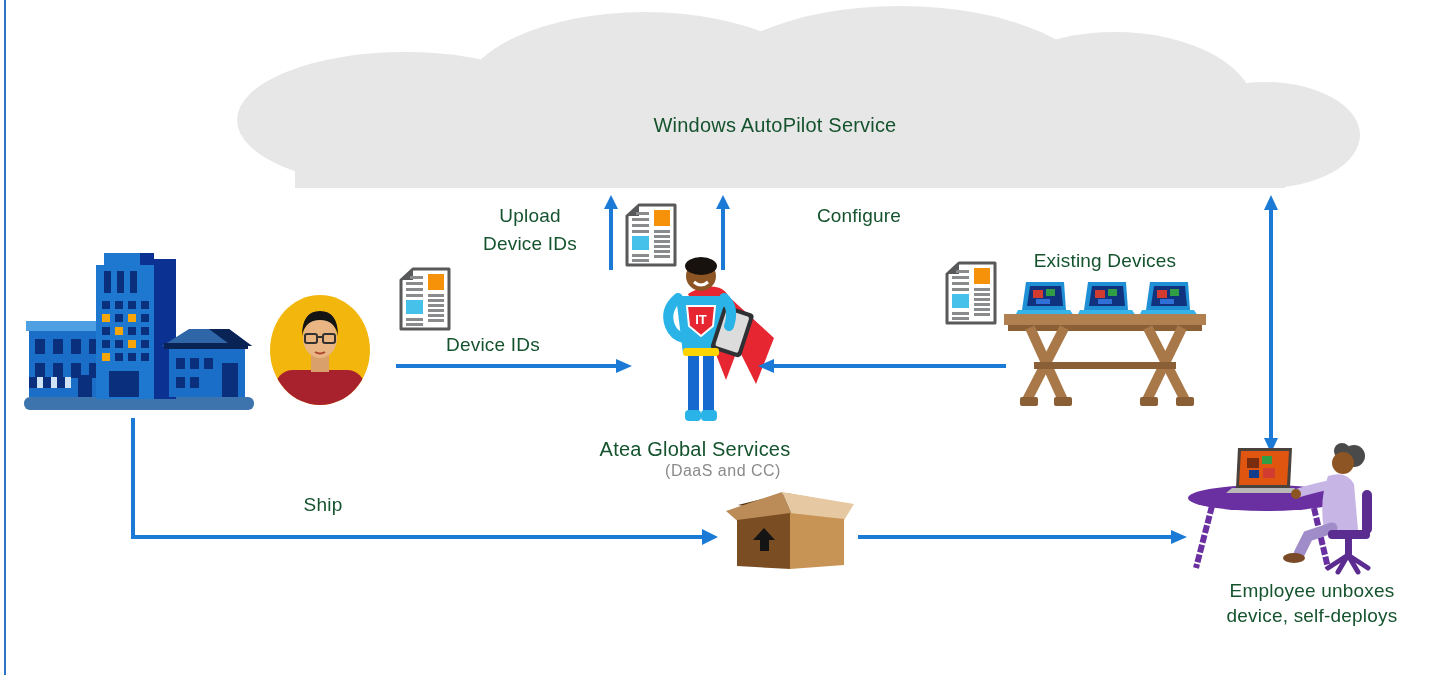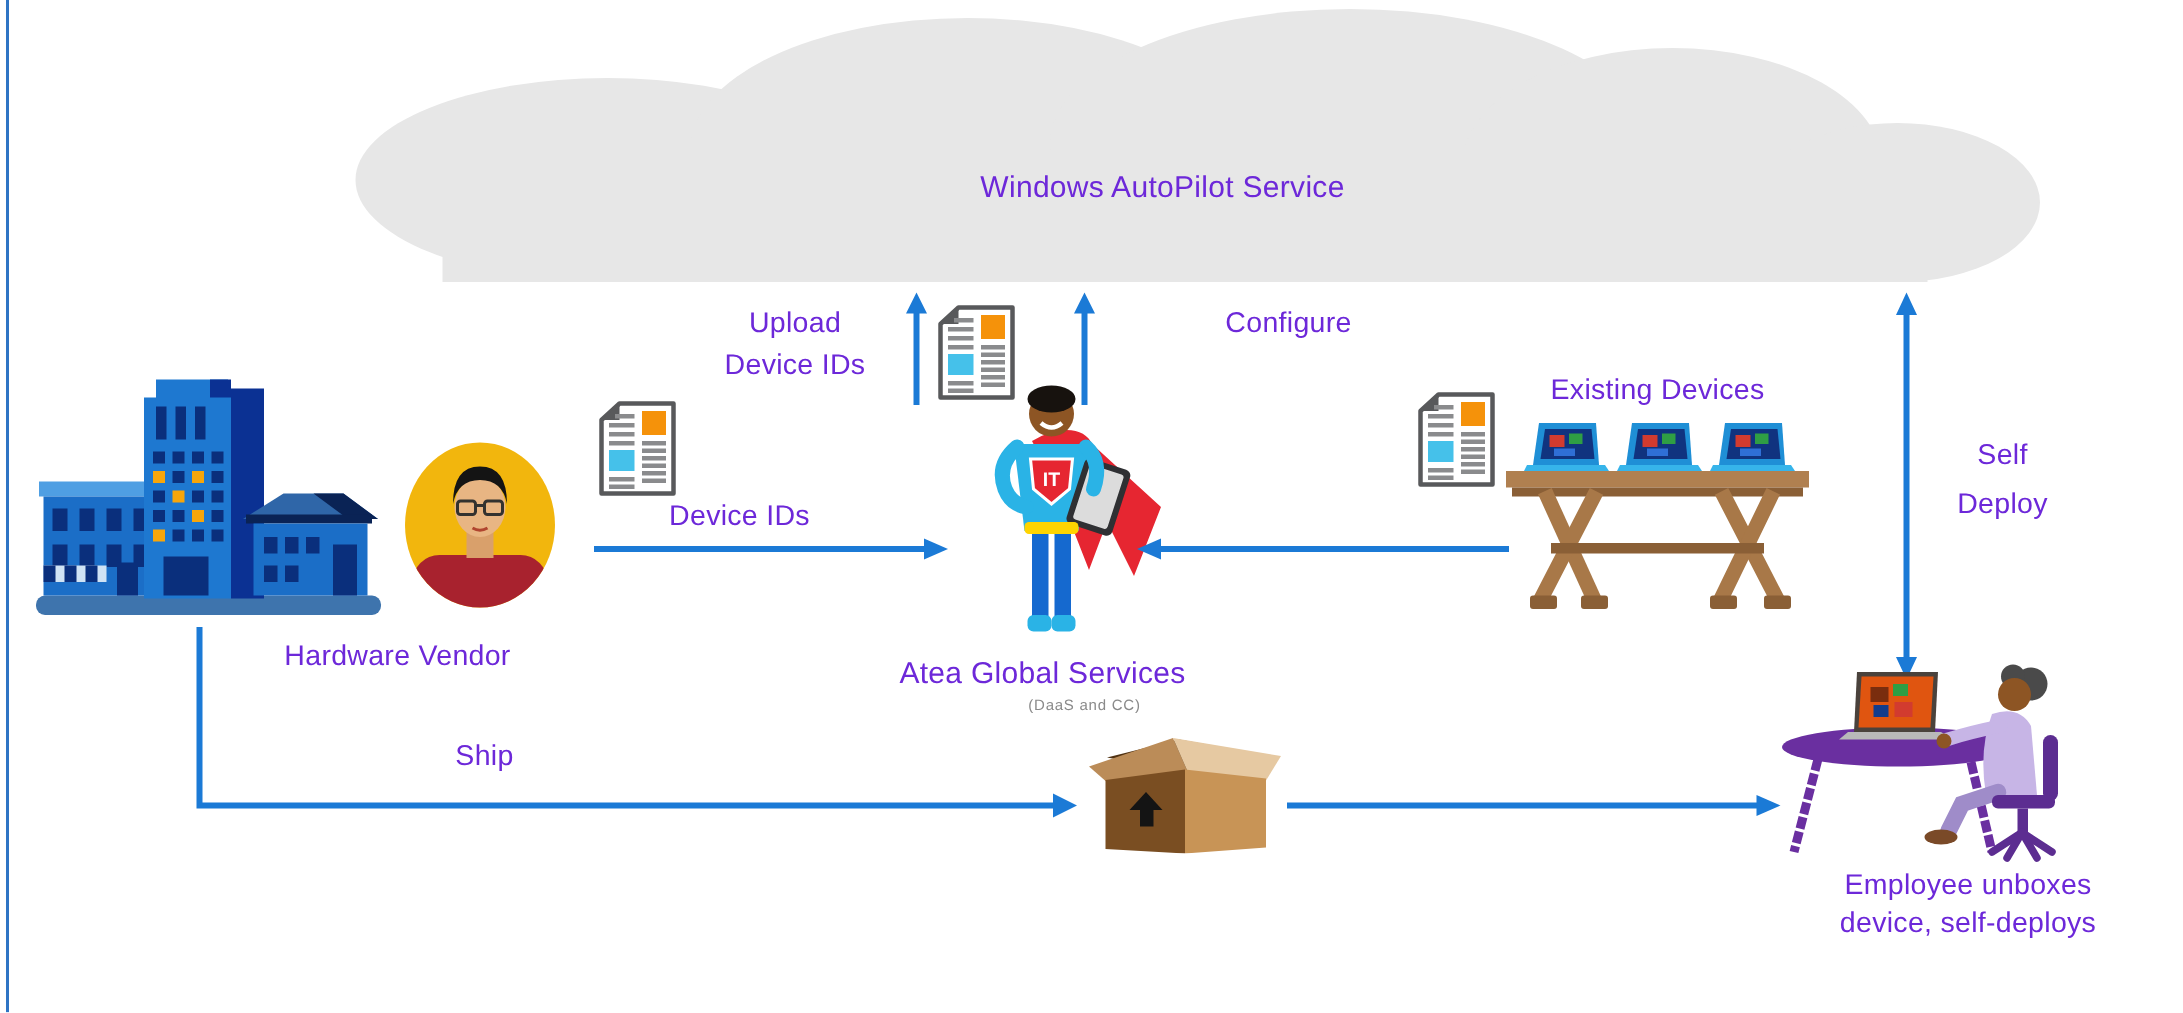--- a/index.html
+++ b/index.html
@@ -2,24 +2,24 @@
 <html><head>
 <meta charset="utf-8">
 <style>
   html,body{margin:0;padding:0;background:#fff;}
   .canvas{
     position:relative;width:1455px;height:675px;background:#ffffff;
     font-family:"Liberation Sans",sans-serif;overflow:hidden;
   }
   .abs{position:absolute;}
   .lbl{
-    position:absolute;color:#6d28d9;font-size:19px;line-height:27px;
+    position:absolute;color:#14532d;font-size:19px;line-height:27px;
     text-align:center;letter-spacing:0.2px;white-space:nowrap;
   }
-  .lbl.small{font-size:10px;line-height:14px;color:#8a8a8a;letter-spacing:0.5px;}
+  .lbl.small{font-size:16px;line-height:14px;color:#8a8a8a;letter-spacing:0.5px;}
   .lbl.big{font-size:20px;}
   .lbl.left{text-align:center;}
   .border-line{position:absolute;left:4px;top:0;width:2px;height:675px;background:#2e74c4;}
 </style>
 </head>
 <body>
 
 <div class="canvas">
 
   <div class="border-line"></div>
@@ -98,21 +98,20 @@
     <rect x="145" y="98" width="76" height="48" fill="#1b6ec7"></rect>
     <g fill="#0a2f7c">
       <rect x="152" y="107" width="9" height="11"></rect>
         <rect x="166" y="107" width="9" height="11"></rect>
         <rect x="180" y="107" width="9" height="11"></rect>
       <rect x="152" y="126" width="9" height="11"></rect>
         <rect x="166" y="126" width="9" height="11"></rect>
       <rect x="198" y="112" width="16" height="34"></rect>
     </g>
   </svg>
-  <div class="lbl" style="left:170px;top:424px;width:190px">Hardware Vendor</div>
 
   <svg class="abs" style="left:269px;top:294px" width="102" height="112" viewBox="0 0 102 112">
     <defs>
         <clipPath id="avclip">
           <ellipse cx="51" cy="56" rx="50" ry="55"></ellipse>
         </clipPath>
       </defs>
     <ellipse cx="51" cy="56" rx="50" ry="55" fill="#f2b60d"></ellipse>
     <g clip-path="url(#avclip)">
       <rect x="6" y="76" width="90" height="40" rx="18" fill="#a8222e"></rect>
@@ -279,24 +278,20 @@
       <rect x="136" y="117" width="18" height="9" rx="2"></rect>
         <rect x="172" y="117" width="18" height="9" rx="2"></rect>
     </g>
   </svg>
 
   <svg class="abs" style="left:1261px;top:194px" width="20" height="260" viewBox="0 0 20 260">
     <line x1="10" y1="14" x2="10" y2="246" stroke="#1b7ad6" stroke-width="4"></line>
     <polygon points="3,16 10,1 17,16" fill="#1b7ad6"></polygon>
     <polygon points="3,244 10,259 17,244" fill="#1b7ad6"></polygon>
   </svg>
-  <div class="lbl" style="left:1293px;top:287px;width:84px;line-height:33px">
-    <div>Self</div>
-    <div>Deploy</div>
-  </div>
 
   <svg class="abs" style="left:126px;top:418px" width="600" height="132" viewBox="0 0 600 132">
     <path d="M7,0 L7,119 L578,119" fill="none" stroke="#1b7ad6" stroke-width="4"></path>
     <polygon points="576,111 592,119 576,127" fill="#1b7ad6"></polygon>
   </svg>
   <div class="lbl" style="left:287px;top:491px;width:72px">Ship</div>
 
   <svg class="abs" style="left:722px;top:487px" width="136" height="82" viewBox="0 0 136 82">
     <polygon points="16,18 64,6 120,16 70,28" fill="#503213"></polygon>
     <polygon points="4,24 60,5 70,28 20,38" fill="#bb8c58"></polygon>

